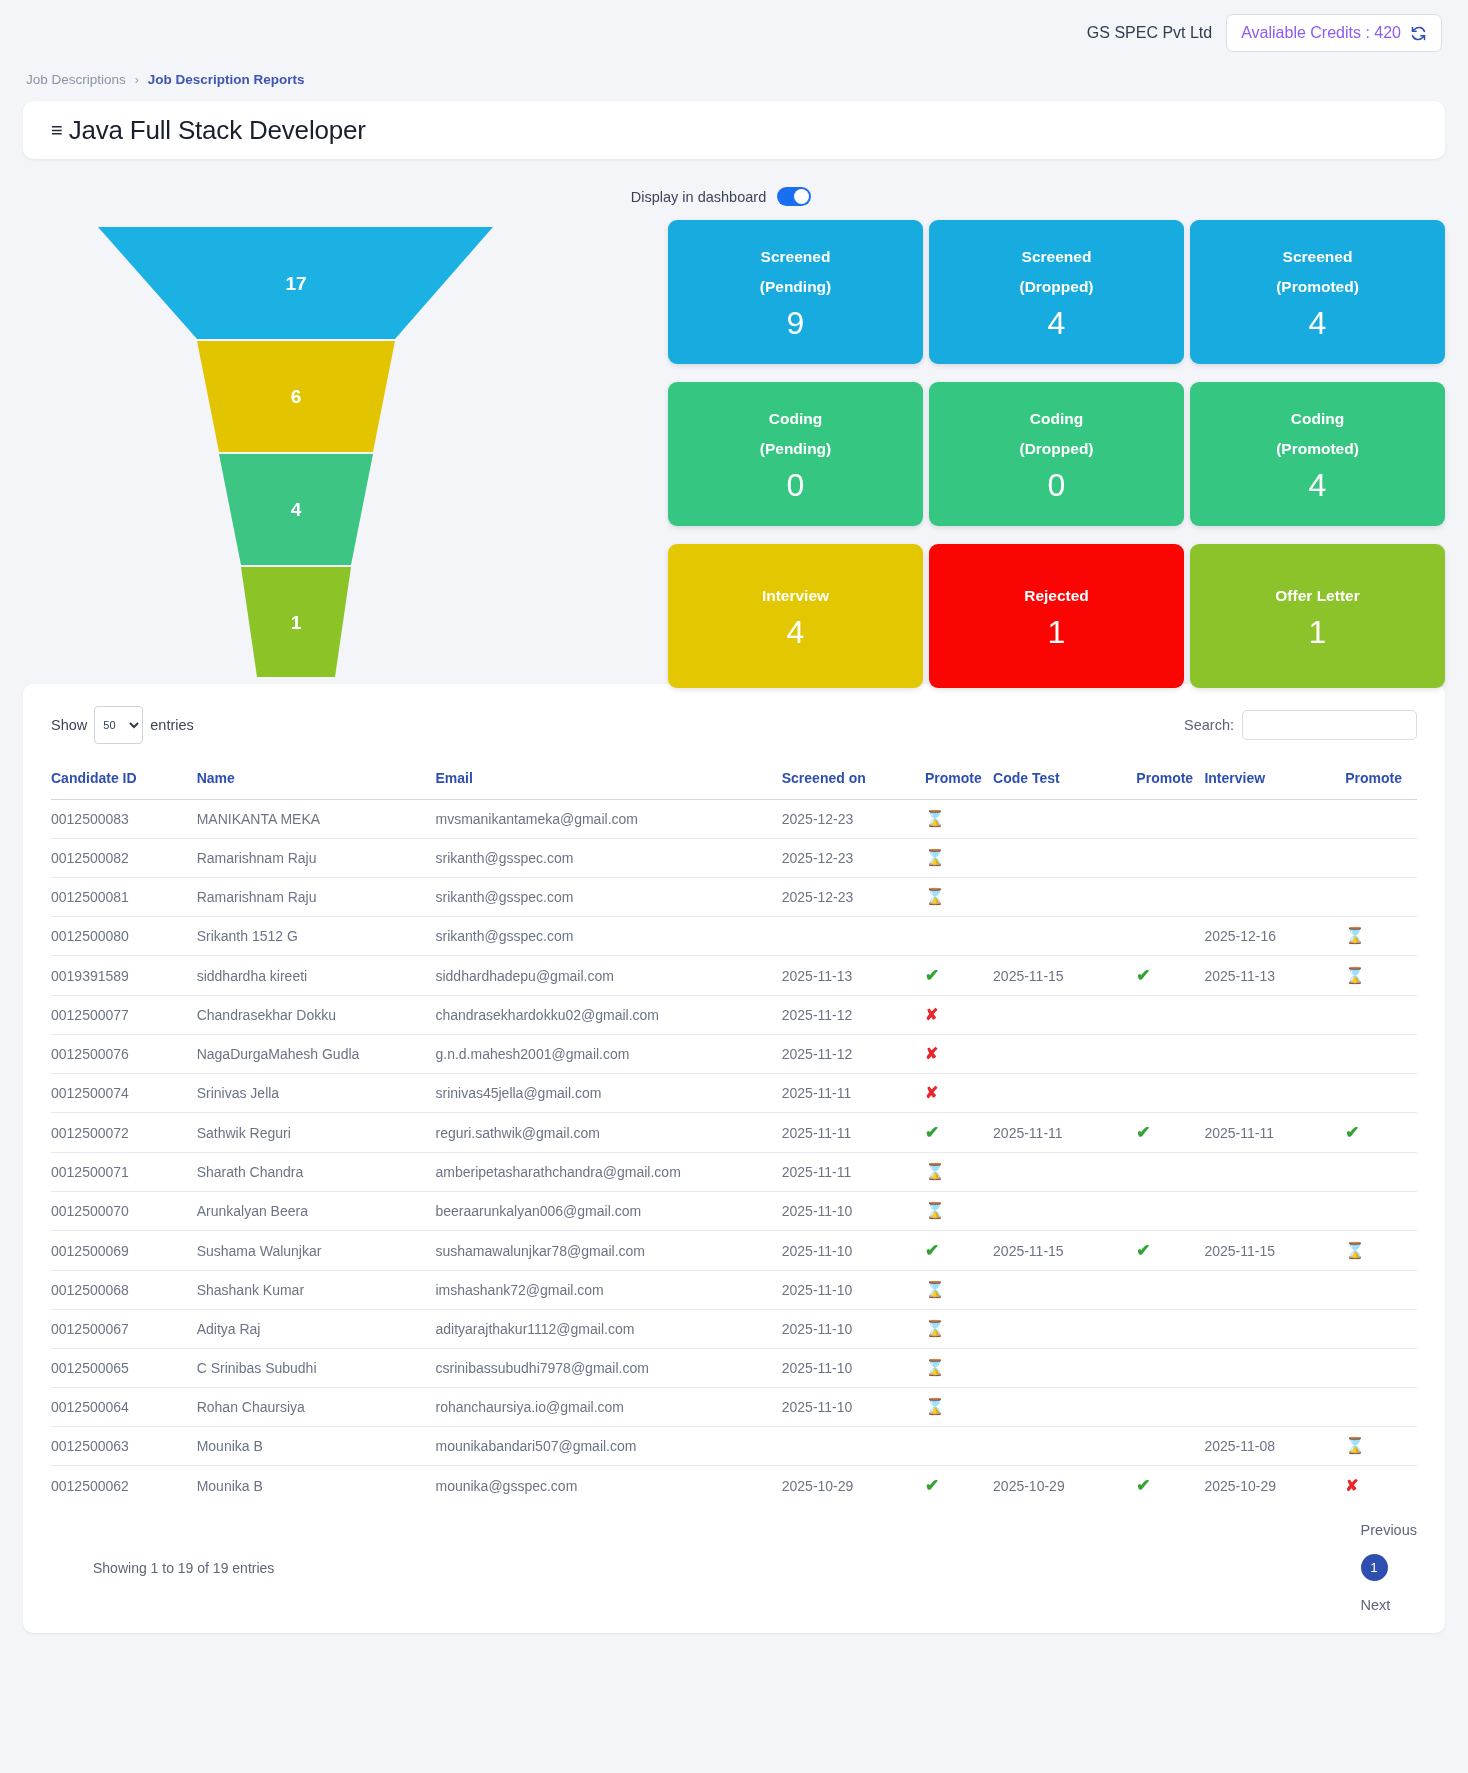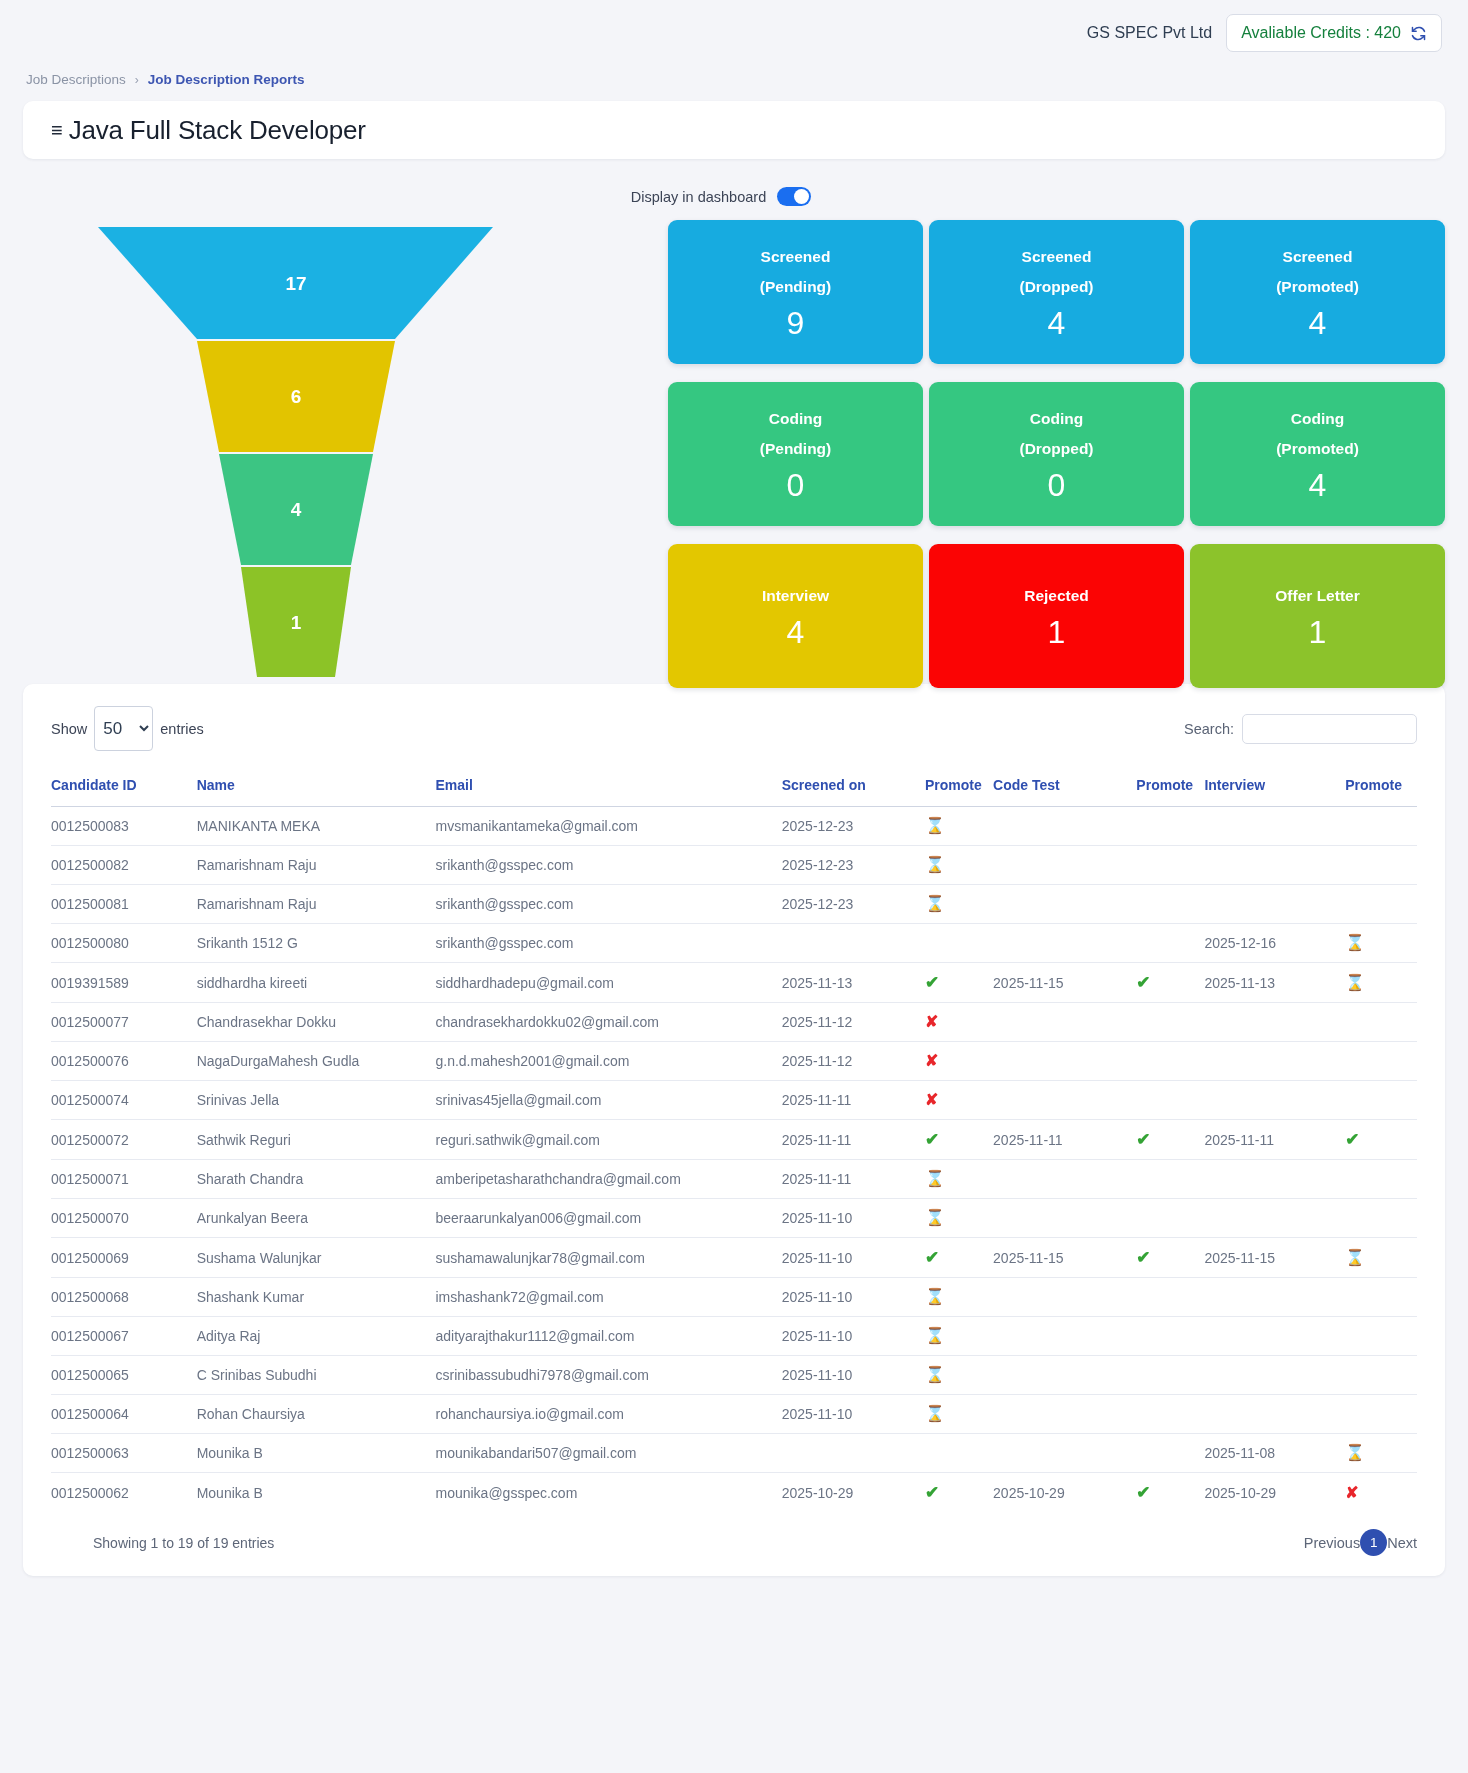--- a/index.html
+++ b/index.html
@@ -15,21 +15,21 @@
   
   .topbar {
     height: 66px;
     display: flex; align-items: center; justify-content: flex-end;
     padding: 0 26px 0 0;
     gap: 14px;
   }
   .credits-box {
     border: 1px solid #d9dde7; background: #fff; border-radius: 7px;
     height: 38px; display: flex; align-items: center; gap: 9px;
-    padding: 0 14px; font-size: 16px; color: #15803d;
+    padding: 0 14px; font-size: 16px; color: #8b5cf6;
   }
   .refresh-icon { display:inline-flex; color:#2f4fb0; }
 
   
   .breadcrumb {
     padding: 6px 0 0 26px; font-size: 13.5px; display:flex; align-items:center; gap:9px;
   }
   .breadcrumb .crumb { color:#8a93a5; }
   .breadcrumb .crumb.active { color:#3d56b2; font-weight:700; }
   .breadcrumb .sep { color:#9aa2b3; font-size:12px; }
@@ -84,21 +84,21 @@
 
   
   .table-card {
     margin: 8px 23px 0 23px; background:#fff; border-radius:10px;
     box-shadow: 0 1px 3px rgba(20,30,60,.07);
     padding: 22px 28px 20px 28px;
   }
   .tbl-controls { display:flex; align-items:center; justify-content:space-between; }
   .show-entries { font-size:14.5px; color:#3c4456; display:flex; align-items:center; gap:7px;}
   .show-entries select {
-    font-family:"Liberation Sans", sans-serif; font-size:17px;
+    font-family:"Liberation Sans", sans-serif; font-size:11px;
     padding: 11px 4px; border:1px solid #ccd2de; border-radius:4px; background:#fff;
     color:#2f3e52;
   }
   .search-box { display:flex; align-items:center; gap:8px; font-size:14.5px; color:#5a6375;}
   .search-box input {
     width:175px; height:30px; border:1px solid #d8dce6; border-radius:5px;
     padding: 0 8px; font-family:"Liberation Sans", sans-serif; font-size:14px;
     outline:none; background:#fff;
   }
 
@@ -125,21 +125,21 @@
   .ic { font-size:16px; line-height:1; }
   .ic-hourglass { color:#ef6c1a; }
   .ic-check { color:#34a335; font-size:17px; font-weight:700; }
   .ic-cross { color:#e8262b; font-size:16px; font-weight:700; }
 
   .tbl-footer {
     display:flex; align-items:center; justify-content:space-between;
     margin-top: 17px;
   }
   .showing { font-size:14px; color:#5d6678;margin-left:42px; }
-  .pager { display:flex; align-items:center; gap:0; font-size:14.5px; color:#5d6678; }
+  .pager { display:flex; gap:16px; font-size:14.5px; color:#5d6678;flex-direction:column; }
   .pager .pg-num {
     width:27px; height:27px; border-radius:50%; background:#2f4fb0; color:#fff;
     display:flex; align-items:center; justify-content:center; font-size:13.5px;
   }
 </style>
 </head>
 <body>
 
 <div class="topbar">
   <div>GS SPEC Pvt Ltd</div>

